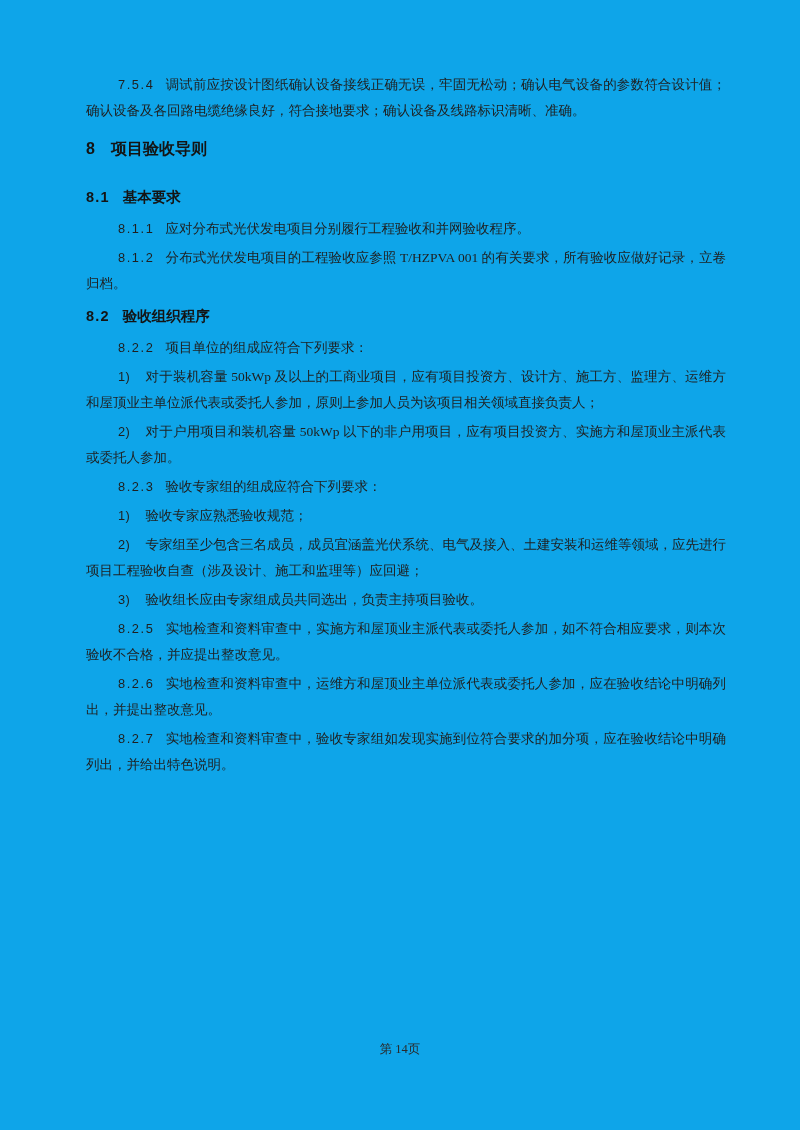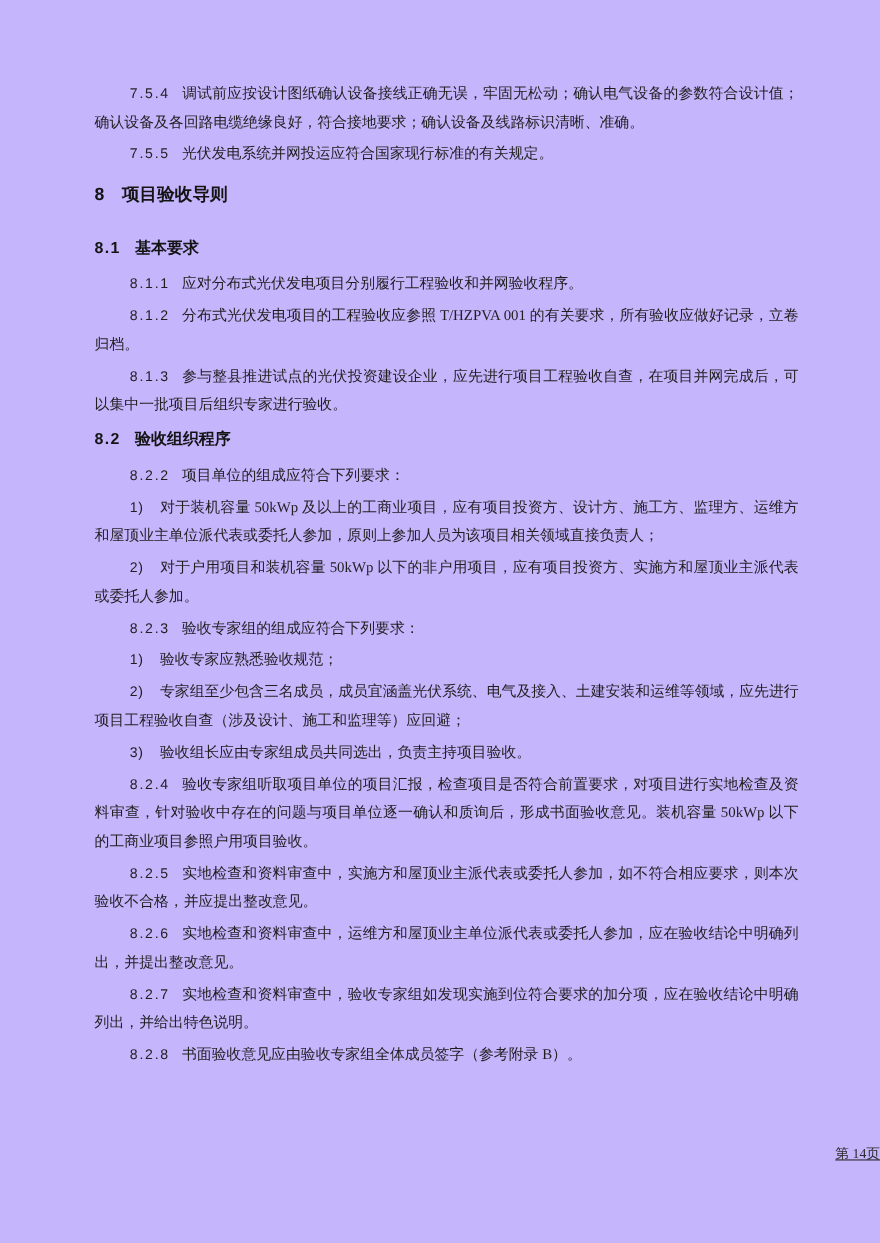--- a/index.html
+++ b/index.html
@@ -1,19 +1,19 @@
 <!DOCTYPE html>
 <html><head>
 <meta charset="utf-8">
 <style>
   html, body { margin:0; padding:0; background:#ffffff; }
   .page {
     position:relative;
     width:800px; height:1130px;
-    background:#c4b5fd;
+    background:#0ea5e9;
     color:#1f1f1f;
     font-family:"Liberation Serif","DejaVu Serif",serif;
     overflow:hidden;
     box-sizing:border-box;
   }
   .doc {
     position:absolute;
     left:86px; top:72px;
     width:640px;
   }
@@ -48,72 +48,67 @@
     font-family:"Liberation Sans","DejaVu Sans",sans-serif;
     font-size:14.5px;
     font-weight:bold;
     color:#141414;
     line-height:26px;
   }
   h2.section .num { margin-right:13px; letter-spacing:1.2px; }
   .footer {
     position:absolute;
     left:0; right:0; top:1036px;
-    text-align:right;
+    text-align:center;
     font-size:12.5px;
     line-height:26px;
     color:#2a2a2a;
-    text-decoration:underline;
   }
 </style>
 </head>
 <body>
 
 <div class="page">
   <main class="doc">
 
     <p class="body"><span class="num">7.5.4</span><span class="txt">调试前应按设计图纸确认设备接线正确无误，牢固无松动；确认电气设备的参数符合设计值；确认设备及各回路电缆绝缘良好，符合接地要求；确认设备及线路标识清晰、准确。</span></p>
 
-    <p class="body"><span class="num">7.5.5</span><span class="txt">光伏发电系统并网投运应符合国家现行标准的有关规定。</span></p>
 
     <h1 class="chapter"><span class="num">8</span><span class="txt">项目验收导则</span></h1>
 
     <h2 class="section"><span class="num">8.1</span><span class="txt">基本要求</span></h2>
 
     <p class="body"><span class="num">8.1.1</span><span class="txt">应对分布式光伏发电项目分别履行工程验收和并网验收程序。</span></p>
 
     <p class="body"><span class="num">8.1.2</span><span class="txt">分布式光伏发电项目的工程验收应参照 T/HZPVA 001 的有关要求，所有验收应做好记录，立卷归档。</span></p>
 
-    <p class="body"><span class="num">8.1.3</span><span class="txt">参与整县推进试点的光伏投资建设企业，应先进行项目工程验收自查，在项目并网完成后，可以集中一批项目后组织专家进行验收。</span></p>
 
     <h2 class="section"><span class="num">8.2</span><span class="txt">验收组织程序</span></h2>
 
 
     <p class="body"><span class="num">8.2.2</span><span class="txt">项目单位的组成应符合下列要求：</span></p>
 
     <p class="body li"><span class="num">1)</span><span class="txt">对于装机容量 50kWp 及以上的工商业项目，应有项目投资方、设计方、施工方、监理方、运维方和屋顶业主单位派代表或委托人参加，原则上参加人员为该项目相关领域直接负责人；</span></p>
 
     <p class="body li"><span class="num">2)</span><span class="txt">对于户用项目和装机容量 50kWp 以下的非户用项目，应有项目投资方、实施方和屋顶业主派代表或委托人参加。</span></p>
 
     <p class="body"><span class="num">8.2.3</span><span class="txt">验收专家组的组成应符合下列要求：</span></p>
 
     <p class="body li"><span class="num">1)</span><span class="txt">验收专家应熟悉验收规范；</span></p>
 
     <p class="body li"><span class="num">2)</span><span class="txt">专家组至少包含三名成员，成员宜涵盖光伏系统、电气及接入、土建安装和运维等领域，应先进行项目工程验收自查（涉及设计、施工和监理等）应回避；</span></p>
 
     <p class="body li"><span class="num">3)</span><span class="txt">验收组长应由专家组成员共同选出，负责主持项目验收。</span></p>
 
-    <p class="body"><span class="num">8.2.4</span><span class="txt">验收专家组听取项目单位的项目汇报，检查项目是否符合前置要求，对项目进行实地检查及资料审查，针对验收中存在的问题与项目单位逐一确认和质询后，形成书面验收意见。装机容量 50kWp 以下的工商业项目参照户用项目验收。</span></p>
 
     <p class="body"><span class="num">8.2.5</span><span class="txt">实地检查和资料审查中，实施方和屋顶业主派代表或委托人参加，如不符合相应要求，则本次验收不合格，并应提出整改意见。</span></p>
 
     <p class="body"><span class="num">8.2.6</span><span class="txt">实地检查和资料审查中，运维方和屋顶业主单位派代表或委托人参加，应在验收结论中明确列出，并提出整改意见。</span></p>
 
     <p class="body"><span class="num">8.2.7</span><span class="txt">实地检查和资料审查中，验收专家组如发现实施到位符合要求的加分项，应在验收结论中明确列出，并给出特色说明。</span></p>
 
-    <p class="body"><span class="num">8.2.8</span><span class="txt">书面验收意见应由验收专家组全体成员签字（参考附录 B）。</span></p>
 
   </main>
 
   <div class="footer">
     <span>第 14页</span>
   </div>
 </div>
 
 </body></html>

